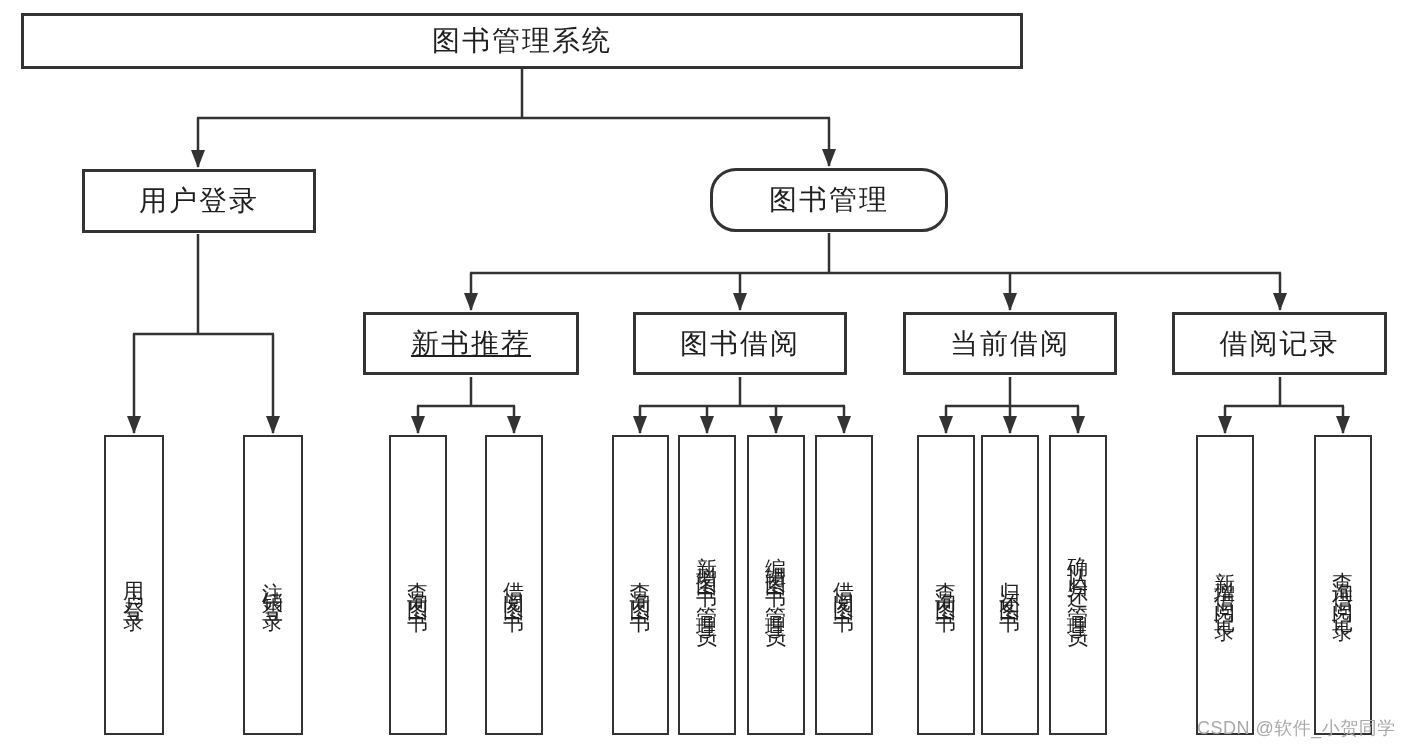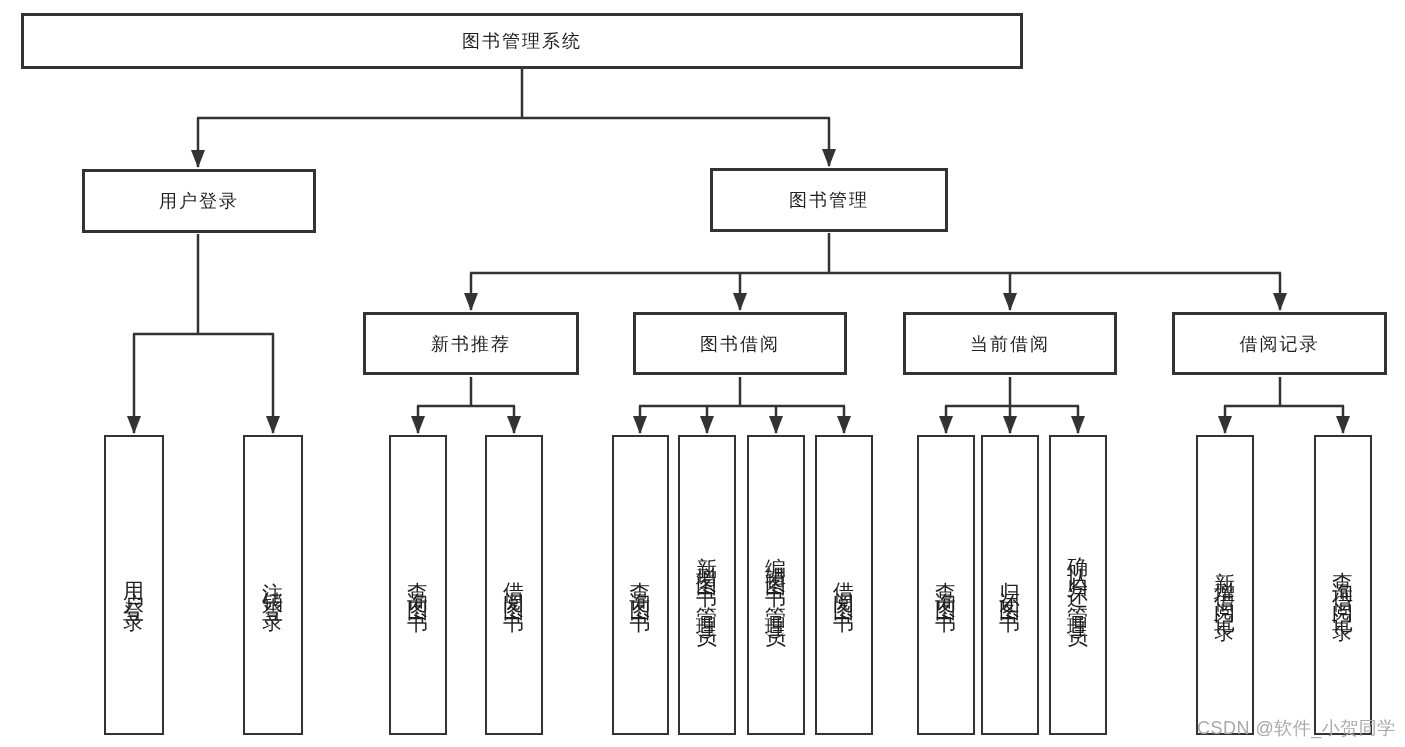--- a/index.html
+++ b/index.html
@@ -10,21 +10,21 @@
     width:1405px; height:747px;
     background:var(--background,#ffffff);
     overflow:hidden;
   }
   
   .hbox {
     position:absolute;
     background:#fff;
     border:3px solid var(--line,#333);
     display:flex; align-items:center; justify-content:center;
-    font-size:18px; letter-spacing:2px;
+    font-size:28px; letter-spacing:2px;
     color:var(--text,#1f1f1f);
     z-index:2;
   }
   
   .vbox {
     position:absolute;
     top:435px; height:300px;
     background:#fff;
     border:2px solid var(--line,#333);
     display:flex; align-items:center; justify-content:center;
@@ -110,25 +110,25 @@
     <line x1="1343" y1="406" x2="1343" y2="433" marker-end="url(#arrow)"></line>
   </svg>
 
   <div class="hbox" style="left:21px; top:13px; width:1002px; height:56px;">
     <span>图书管理系统</span>
   </div>
 
   <div class="hbox" style="left:82px; top:169px; width:234px; height:64px;">
     <span>用户登录</span>
   </div>
-  <div class="hbox" style="left:710px; top:168px; width:238px; height:64px;">
+  <div class="hbox" style="left:710px; top:168px; width:238px; height:64px;border-radius:26px;">
     <span>图书管理</span>
   </div>
 
-  <div class="hbox" style="left:363px; top:312px; width:216px; height:63px;">
+  <div class="hbox" style="left:363px; top:312px; width:216px; height:63px;text-decoration:underline;">
     <span>新书推荐</span>
   </div>
   <div class="hbox" style="left:633px; top:312px; width:214px; height:63px;text-align:right;">
     <span>图书借阅</span>
   </div>
   <div class="hbox" style="left:903px; top:312px; width:214px; height:63px;">
     <span>当前借阅</span>
   </div>
   <div class="hbox" style="left:1172px; top:312px; width:215px; height:63px;">
     <span>借阅记录</span>

